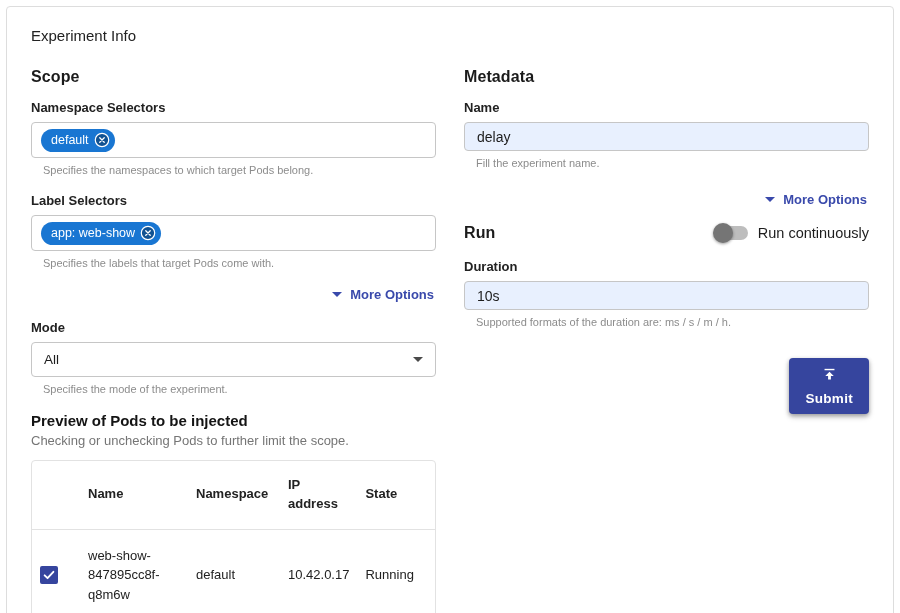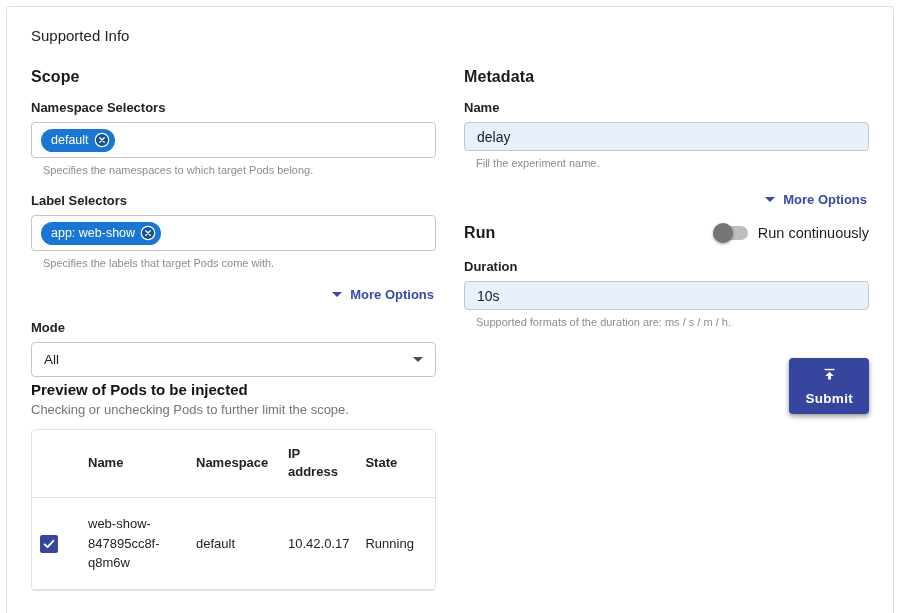--- a/index.html
+++ b/index.html
@@ -80,21 +80,21 @@
     padding: 8px 16px; font-size: 13.5px; font-weight: 600; font-family: inherit;
     letter-spacing: .3px; box-shadow: 0 2px 4px rgba(0,0,0,.3), 0 3px 6px rgba(0,0,0,.15);
     cursor: pointer;
     flex-direction: column;
   }
 </style>
 </head>
 <body>
 
 <div class="card">
-  <h1 class="page-title">Supported Info</h1>
+  <h1 class="page-title">Experiment Info</h1>
 
   <div class="grid">
 
     <div>
       <h2 class="section-title">Scope</h2>
 
       <div class="field-label">Namespace Selectors</div>
       <div class="outlined">
         <span class="chip">
           <span>default</span>
@@ -125,20 +125,21 @@
       <div class="more-options">
         <span class="caret"></span>
         <span>More Options</span>
       </div>
 
       <div class="field-label">Mode</div>
       <div class="outlined select">
         <span>All</span>
         <span class="caret"></span>
       </div>
+      <div class="helper">Specifies the mode of the experiment.</div>
 
       <h3 class="preview-title">Preview of Pods to be injected</h3>
       <div class="preview-sub">Checking or unchecking Pods to further limit the scope.</div>
 
       <table class="pods">
         <colgroup>
           <col class="col-cb">
             <col class="col-name">
             <col class="col-ns">
             <col class="col-ip">

